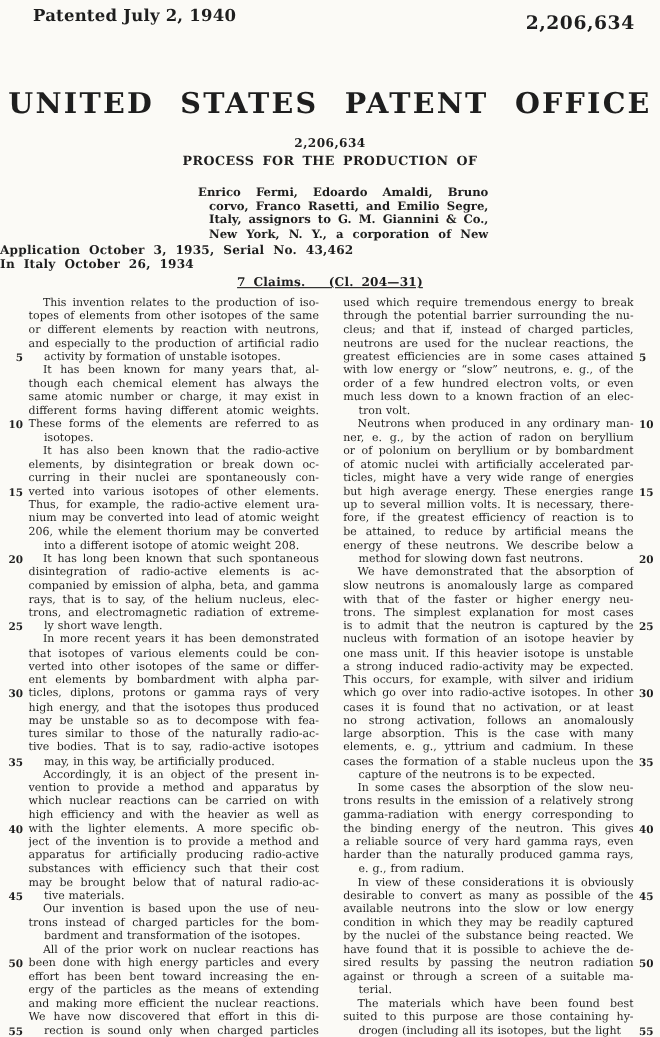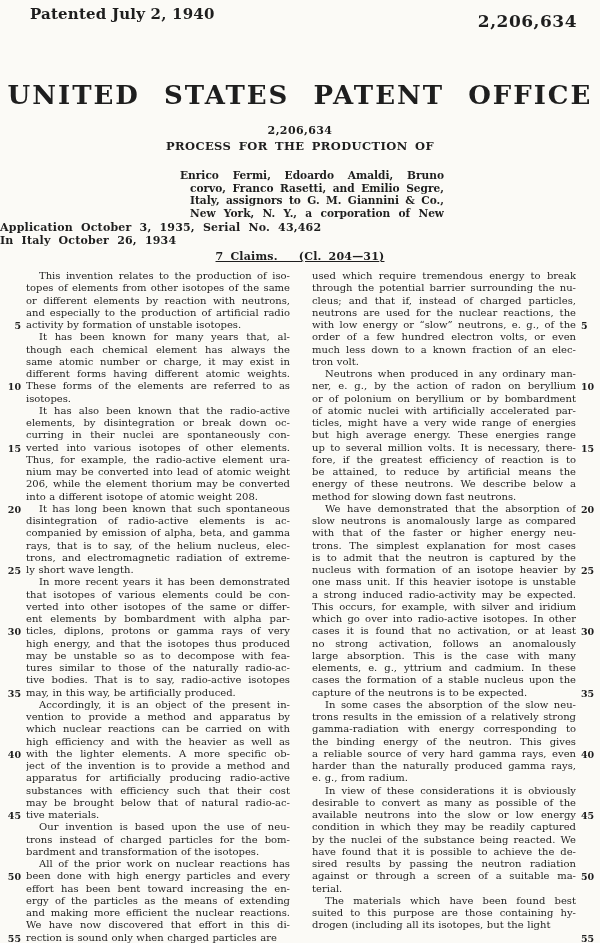--- a/index.html
+++ b/index.html
@@ -63,21 +63,21 @@
     position:absolute;top:270px;width:264px;
     font-size:10px;line-height:12.25px;
   }
   .col-left{left:26px;}
   .col-right{left:312px;}
   .line{
     text-align:justify;text-align-last:justify;
     height:12.25px;overflow:hidden;
     word-spacing:.4px;
   }
-  .line.para-end{text-align-last:left;}
+  .line.para-end{text-align-last:left;margin-left:14px;}
   .line.indent{text-indent:13px;}
   
   .gutter{
     position:absolute;top:270px;width:18px;height:674px;
     font-size:9.5px;font-weight:bold;
   }
   .gutter-left{left:3px;text-align:right;}
   .gutter-right{left:581px;text-align:left;}
   .gutter .num{position:absolute;width:100%;display:block;}
 </style>
@@ -178,20 +178,21 @@
       <div class="line">ergy of the particles as the means of extending</div>
       <div class="line">and making more efficient the nuclear reactions.</div>
       <div class="line">We have now discovered that effort in this di-</div>
       <div class="line para-end">rection is sound only when charged particles are</div>
     </div>
   <div class="col col-right">
       <div class="line">used which require tremendous energy to break</div>
       <div class="line">through the potential barrier surrounding the nu-</div>
       <div class="line">cleus; and that if, instead of charged particles,</div>
       <div class="line">neutrons are used for the nuclear reactions, the</div>
+      <div class="line">greatest efficiencies are in some cases attained</div>
       <div class="line">with low energy or “slow” neutrons, e. g., of the</div>
       <div class="line">order of a few hundred electron volts, or even</div>
       <div class="line">much less down to a known fraction of an elec-</div>
       <div class="line para-end">tron volt.</div>
       <div class="line indent">Neutrons when produced in any ordinary man-</div>
       <div class="line">ner, e. g., by the action of radon on beryllium</div>
       <div class="line">or of polonium on beryllium or by bombardment</div>
       <div class="line">of atomic nuclei with artificially accelerated par-</div>
       <div class="line">ticles, might have a very wide range of energies</div>
       <div class="line">but high average energy.  These energies range</div>

